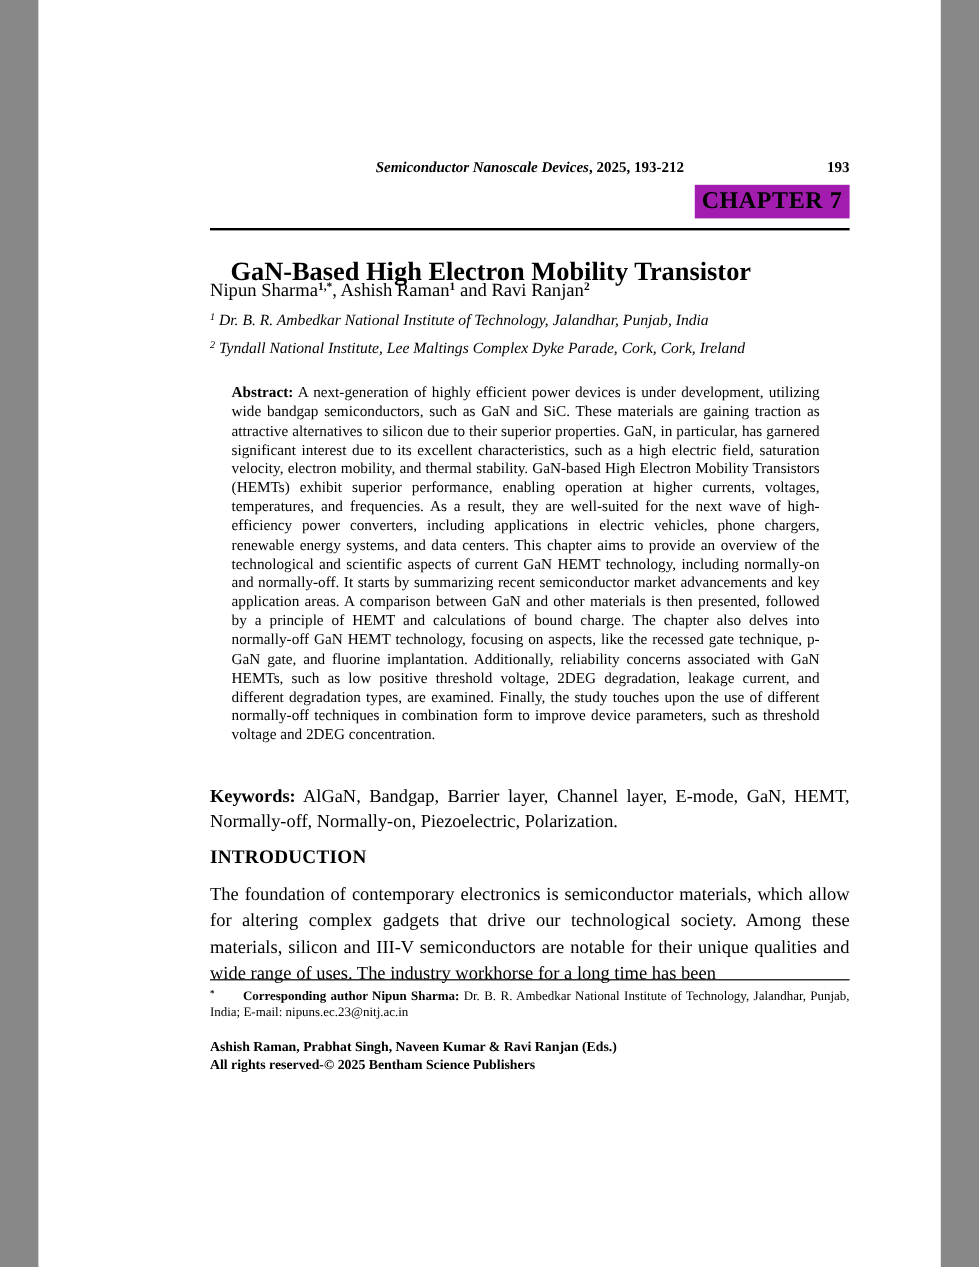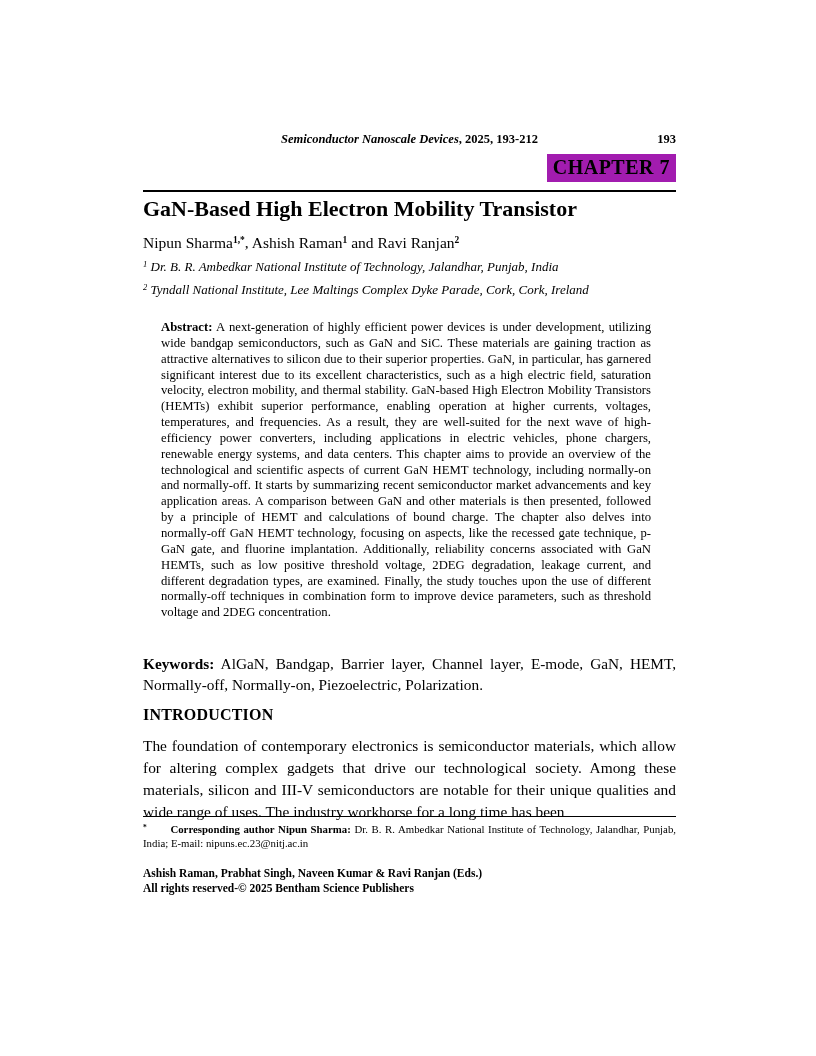--- a/index.html
+++ b/index.html
@@ -1,18 +1,18 @@
 <!DOCTYPE html>
 <html><head>
 <meta charset="utf-8">
 <style>
   html, body { margin: 0; padding: 0; background: #888; }
   .page {
     position: relative;
-    width: 816px;
+    width: 752px;
     height: 1056px;
     margin: 0 auto;
     background: #ffffff;
     font-family: "Liberation Serif", serif;
     color: #000000;
     overflow: hidden;
   }
   .block { position: absolute; left: 143px; width: 533px; }
 
   
@@ -96,21 +96,21 @@
     <div class="running-head">
       <span>Semiconductor Nanoscale Devices</span><span class="non-italic">, 2025, 193-212</span>
     </div>
     <div class="page-number">193</div>
   </div>
 
   <div class="block chapter-row">
     <span class="chapter-label" style="background: #a21caf;">CHAPTER 7</span>
   </div>
 
-  <h1 class="block article-title" style="margin:0;">GaN-Based High Electron Mobility Transistor</h1>
+  <h1 class="block article-title" style="margin:17px;">GaN-Based High Electron Mobility Transistor</h1>
 
   <div class="block authors-line">
     <span class="author-name">Nipun Sharma</span><sup>1,*</sup><span>, </span><span class="author-name">Ashish Raman</span><sup>1</sup><span> and </span><span class="author-name">Ravi Ranjan</span><sup>2</sup>
   </div>
 
   <div class="block affiliation aff-1">
     <sup>1</sup><span> Dr. B. R. Ambedkar National Institute of Technology, Jalandhar, Punjab, India</span>
   </div>
   <div class="block affiliation aff-2">
     <sup>2</sup><span> Tyndall National Institute, Lee Maltings Complex Dyke Parade, Cork, Cork, Ireland</span>

